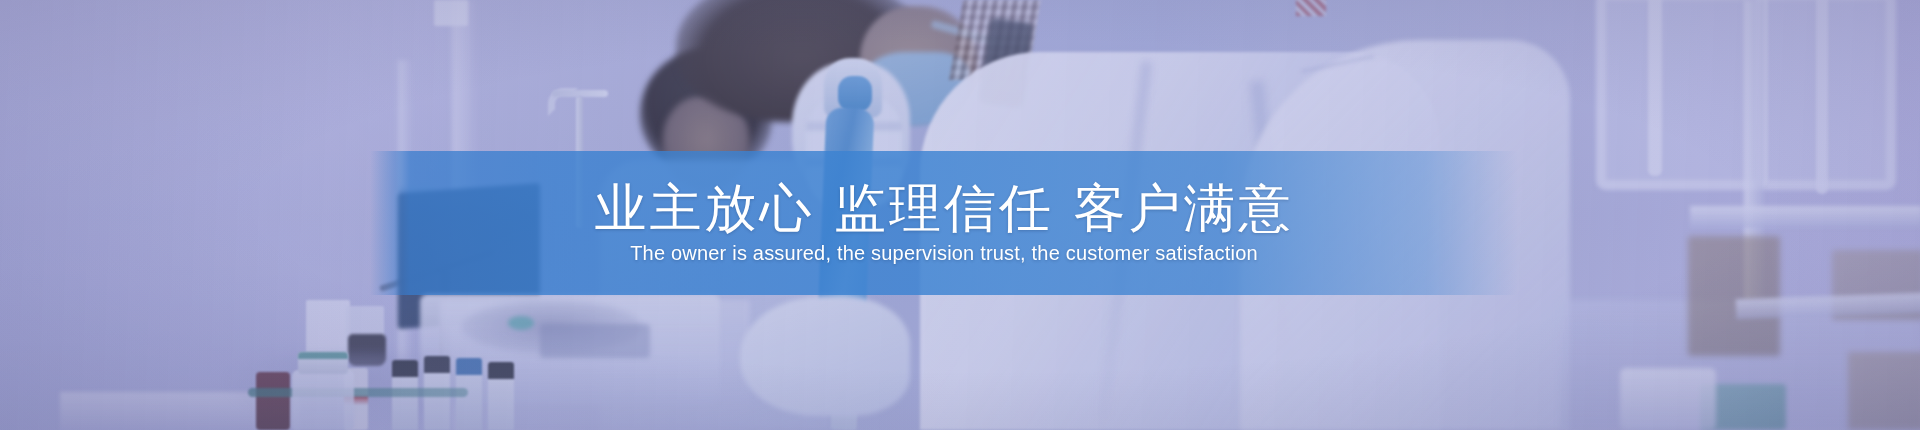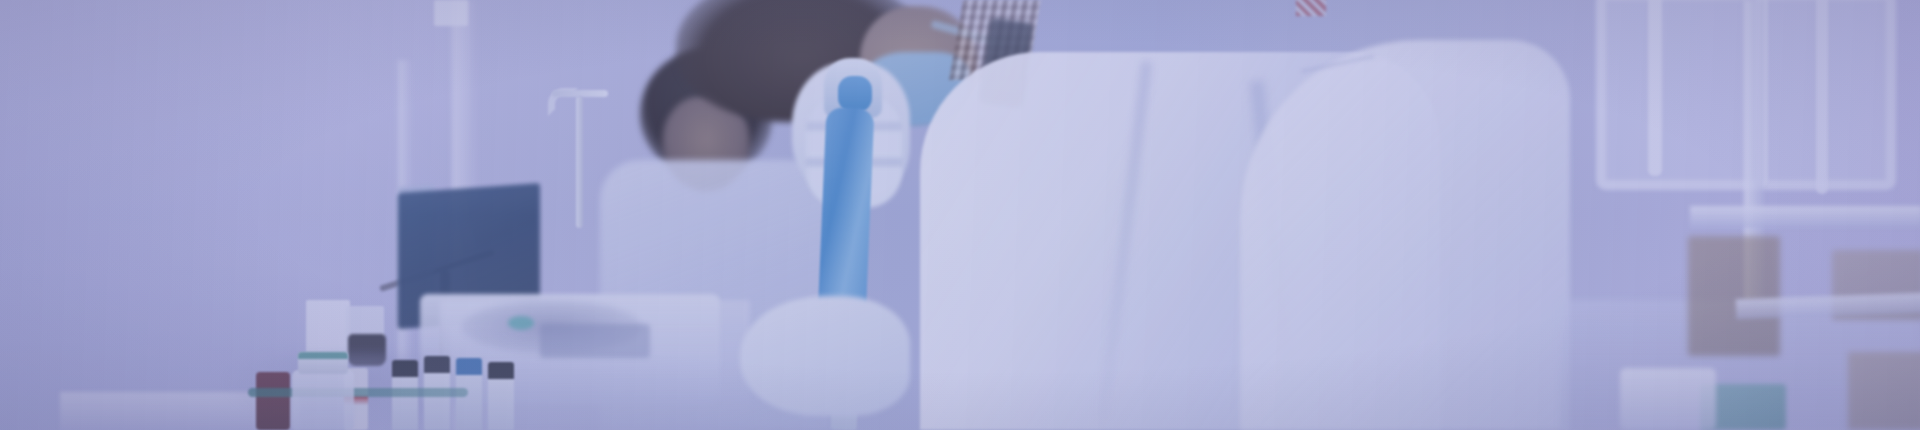--- a/index.html
+++ b/index.html
@@ -643,14 +643,18 @@
     <div class="shelf-b"></div>
     <div class="box-brown-c"></div>
     <div class="teal-box"></div>
     <div class="white-tub"></div>
 
     <div class="grade-lav"></div>
     <div class="grade-cool"></div>
     <div class="vignette"></div>
   </div>
 
+  <div class="band">
+    <p class="headline">业主放心 监理信任  客户满意</p>
+    <p class="subline">The owner is assured, the supervision trust, the customer satisfaction</p>
+  </div>
 
 </div>
 
 </body></html>

